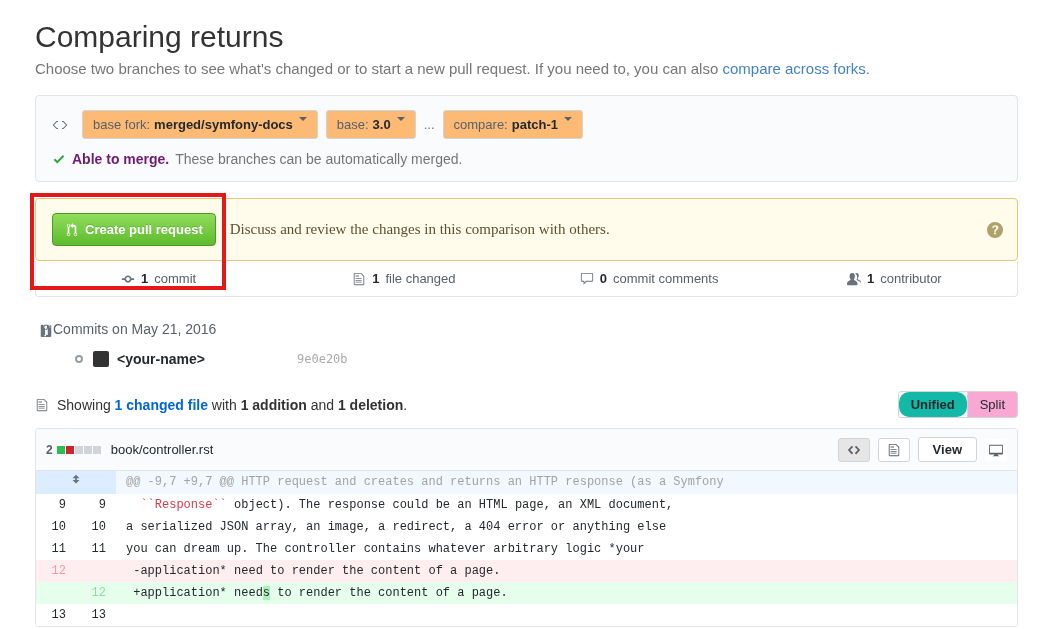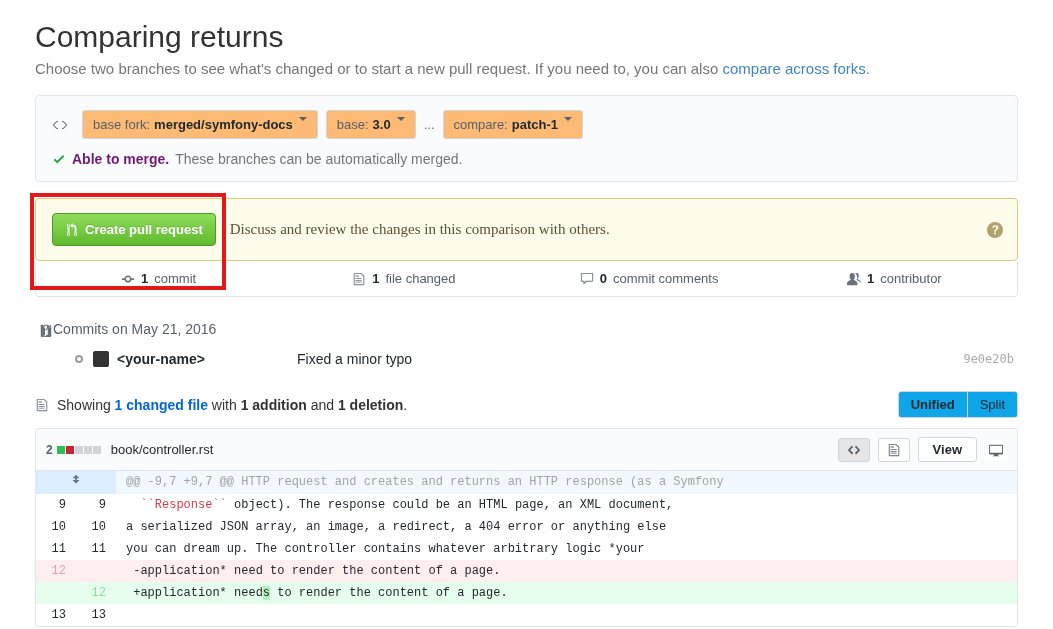--- a/index.html
+++ b/index.html
@@ -33,22 +33,22 @@
     .commit-row { display: flex; align-items: center; padding: 6px 4px 6px 40px; font-size: 14px; }
     .avatar { width: 16px; height: 16px; background: #333; border-radius: 2px; }
     .author { font-weight: 700; color: #24292e; margin-left: 8px; width: 180px; }
     .commit-msg { flex: 1; color: #24292e; }
     .sha { font-family: SFMono-Regular, Consolas, monospace; font-size: 12px; color: #aaa; }
     .node { width: 8px; height: 8px; border: 2px solid #959da5; border-radius: 50%; background: #fff; margin-right: 10px; }
     .changes-row { display: flex; align-items: center; gap: 8px; margin-bottom: 10px; }
     .file-icon-s { width: 14px; height: 14px; fill: #6a737d; }
     .changed-file-link { color: #0366d6; font-weight: 700; text-decoration: none; }
     .view-toggle { margin-left: auto; display: flex; border: 1px solid #d1d5da; border-radius: 3px; overflow: hidden; }
-    .view-toggle button { padding: 5px 12px; font-size: 13px; border: none; cursor: pointer; background: #0ea5e9; color: #24292e; }
-    .view-toggle button.active { background: #0ea5e9; font-weight: 600; }
+    .view-toggle button { padding: 5px 12px; font-size: 13px; border: none; cursor: pointer; background: #f9a8d4; color: #24292e; }
+    .view-toggle button.active { background: #14b8a6; font-weight: 600; border-radius: 10px; }
     .view-toggle button + button { border-left: 1px solid #d1d5da; }
     .file-box { border: 1px solid #e1e4e8; border-radius: 3px; overflow: hidden; }
     .file-header { display: flex; align-items: center; padding: 8px 10px; background: #fafbfc; border-bottom: 1px solid #e1e4e8; }
     .diffstat-num { font-size: 12px; color: #586069; font-weight: 600; margin-right: 4px; }
     .diffstat-blocks { display: flex; gap: 1px; margin-right: 10px; }
     .diffstat-blocks span { width: 8px; height: 8px; }
     .blk-add { background: #2cbe4e; } .blk-del { background: #cb2431; } .blk-n { background: #d1d5da; }
     .filepath { font-size: 13px; color: #24292e; }
     .file-actions { margin-left: auto; display: flex; gap: 8px; align-items: center; }
     .icon-btn { padding: 4px 8px; border: 1px solid #d1d5da; border-radius: 3px; background: #fff; cursor: pointer; display: inline-flex; align-items: center; justify-content: center; }
@@ -158,21 +158,20 @@
   <div class="commit-group-hdr">
     <svg class="small-icon" viewBox="0 0 12 16">
           <path d="M4 3h1v1H4V3zM3 2h1v1H3V2zm1 12h1v1H4v-1zm6-10h1v1h-1V4zm0-2h1v1h-1V2zM9 2h1v1H9V2zM5 15h1v-2l2 1V6l-1 2H5l2-2V3H4v3l1-1v9zm7-12c0-.55-.45-1-1-1H1c-.55 0-1 .45-1 1v12c0 .55.45 1 1 1h10c.55 0 1-.45 1-1V3z" fill-rule="evenodd"></path>
         </svg>
     <span>Commits on May 21, 2016</span>
   </div>
   <div class="commit-row">
     <span class="node"></span>
     <span class="avatar"></span>
     <span class="author">&lt;your-name&gt;</span>
-    <span class="commit-msg">Fixed a minor typo</span>
     <span class="sha">9e0e20b</span>
   </div>
 </div>
 
 <div class="changes-row">
   <svg class="file-icon-s" viewBox="0 0 12 16">
         <path d="M6 5H2V4h4v1zM2 8h7V7H2v1zm0 2h7V9H2v1zm0 2h7v-1H2v1zm10-7.5V14c0 .55-.45 1-1 1H1c-.55 0-1-.45-1-1V2c0-.55.45-1 1-1h7.5L12 4.5zM11 5L8 2H1v12h10V5z"></path>
       </svg>
   <span><span>Showing </span><a href="#" class="changed-file-link">1 changed file</a><span> with </span><b>1 addition</b><span> and </span><b>1 deletion</b><span>.</span></span>
   <div class="view-toggle">

